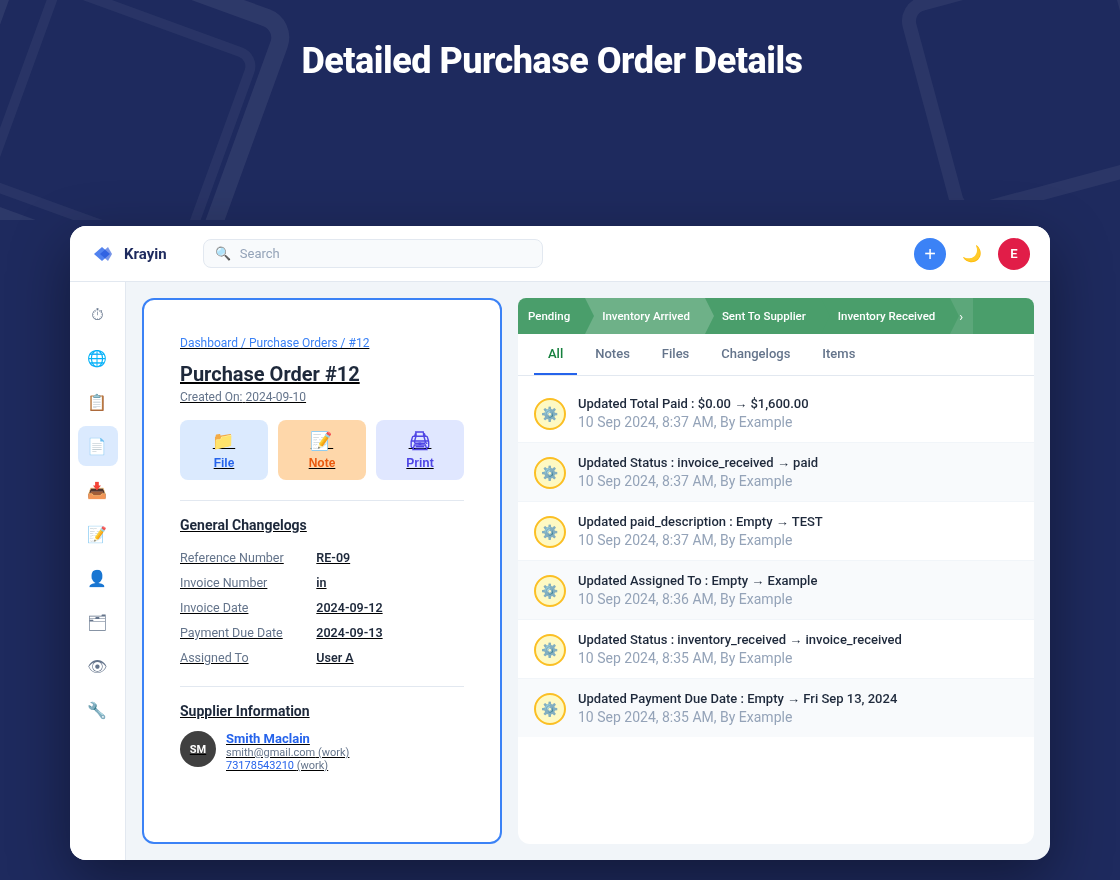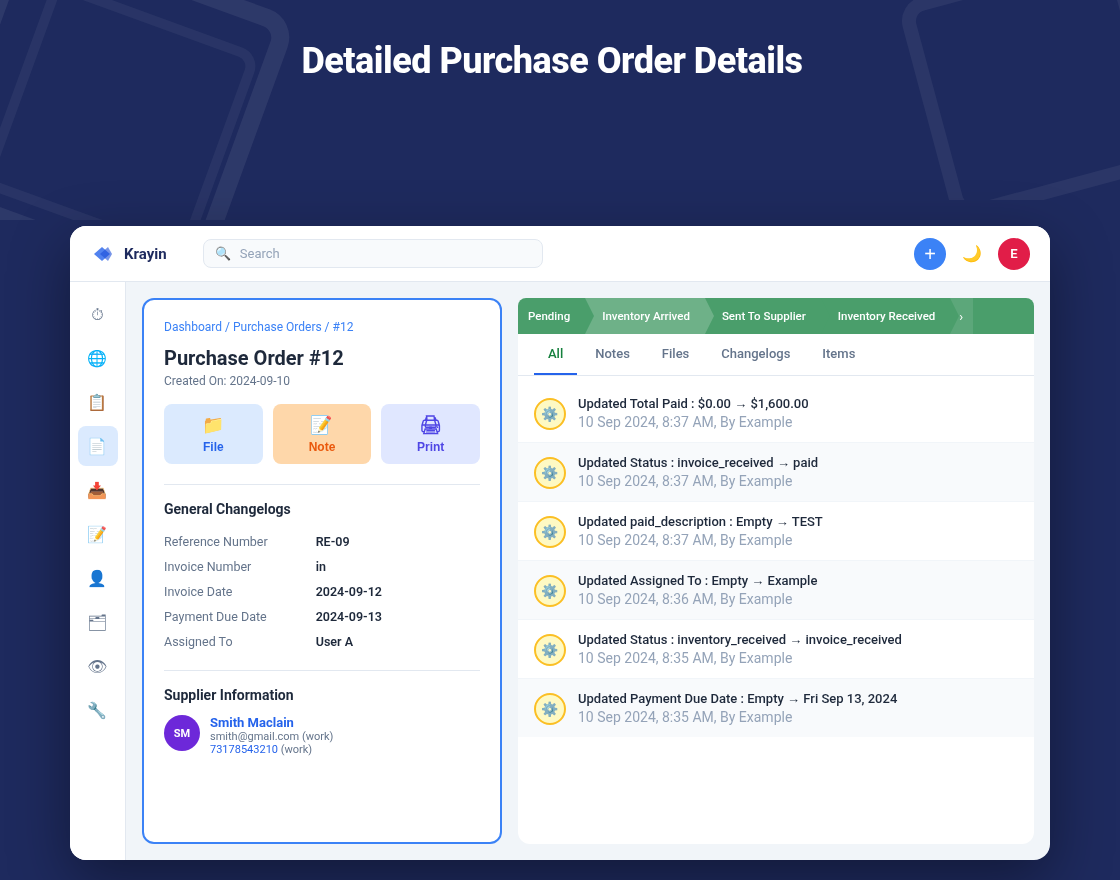--- a/index.html
+++ b/index.html
@@ -205,23 +205,24 @@
       width: 360px;
       background: #fff;
       border-radius: 12px;
       border: 2px solid #3b82f6;
       overflow: hidden;
       flex-shrink: 0;
       display: flex;
       flex-direction: column;
     }
     .po-card-inner {
-      padding: 20px;
+      padding: 36px;
       overflow-y: auto;
       flex: 1;
+      text-decoration: underline;
     }
     .breadcrumb {
       font-size: 12px;
       color: #3b82f6;
       margin-bottom: 12px;
     }
     .po-title {
       font-size: 20px;
       font-weight: 700;
       color: #1e293b;
@@ -302,21 +303,21 @@
     
     .supplier-row {
       display: flex;
       align-items: flex-start;
       gap: 10px;
       margin-top: 8px;
     }
     .supplier-avatar {
       width: 36px; height: 36px;
       border-radius: 50%;
-      background: #6d28d9;
+      background: #404040;
       color: #fff;
       font-size: 11px;
       font-weight: 700;
       display: flex; align-items: center; justify-content: center;
       flex-shrink: 0;
     }
     .supplier-info { flex: 1; }
     .supplier-name {
       font-size: 13px;
       font-weight: 700;

